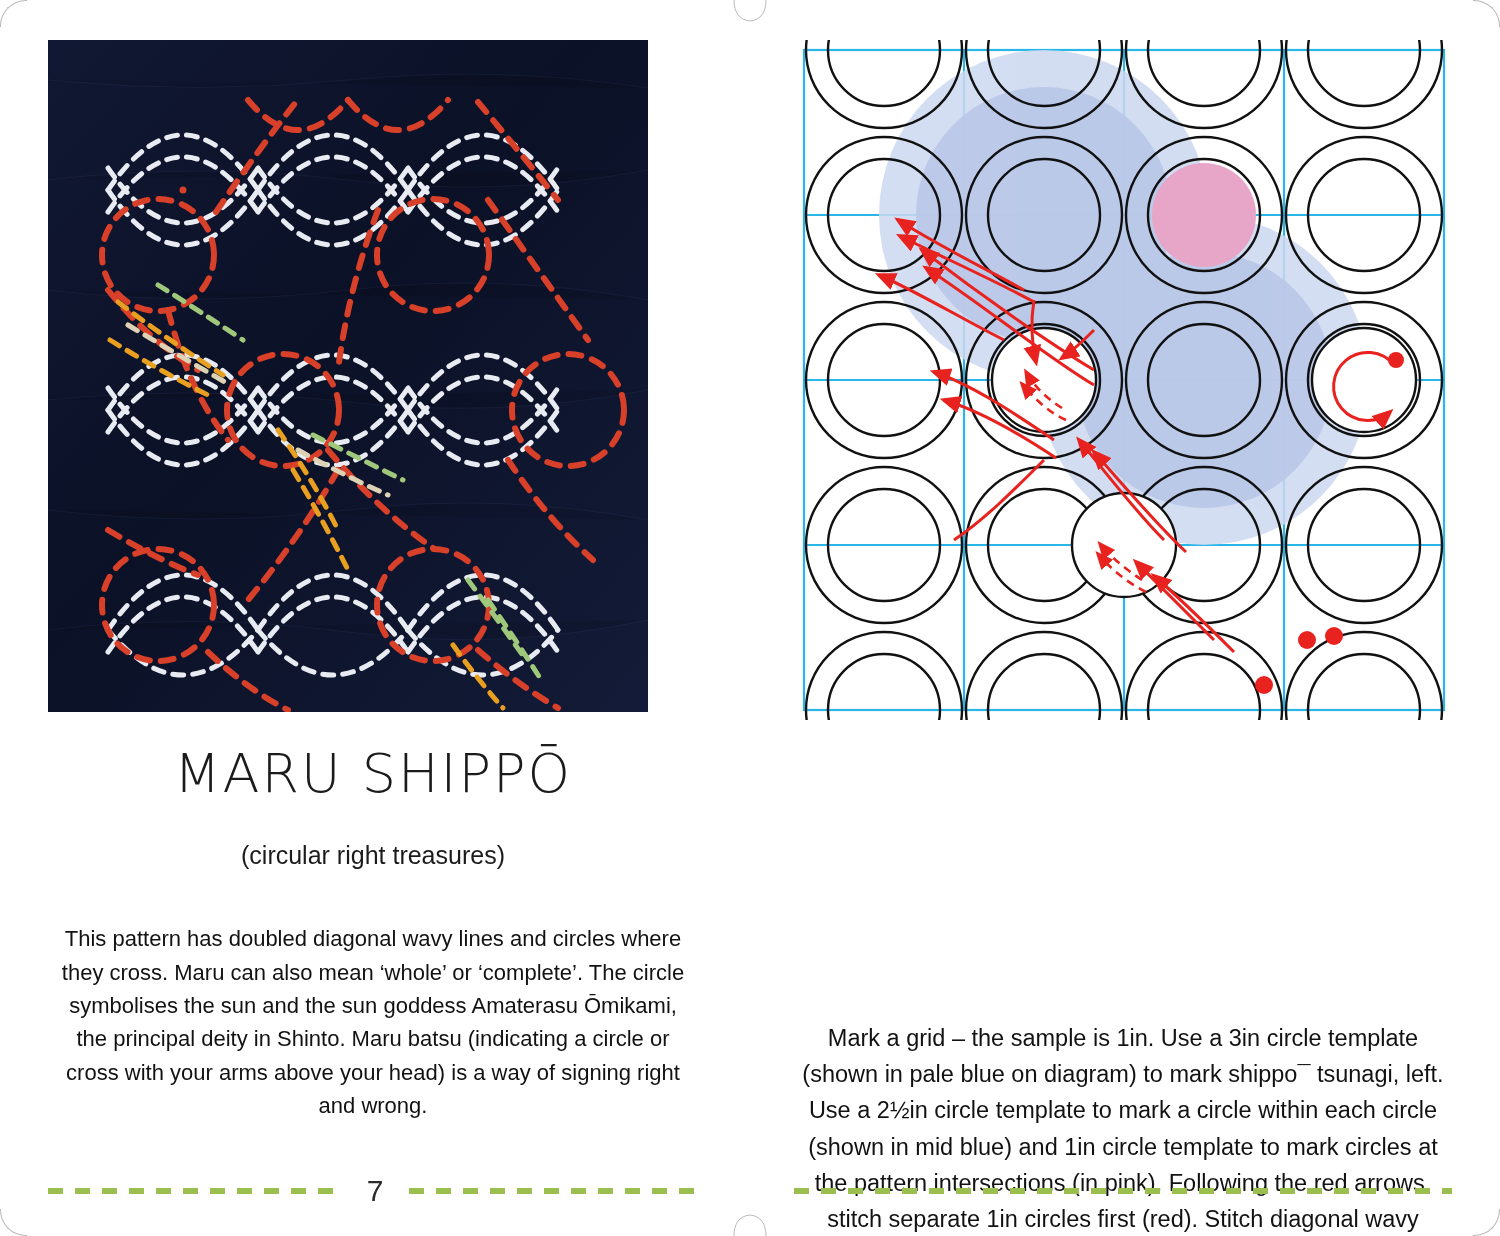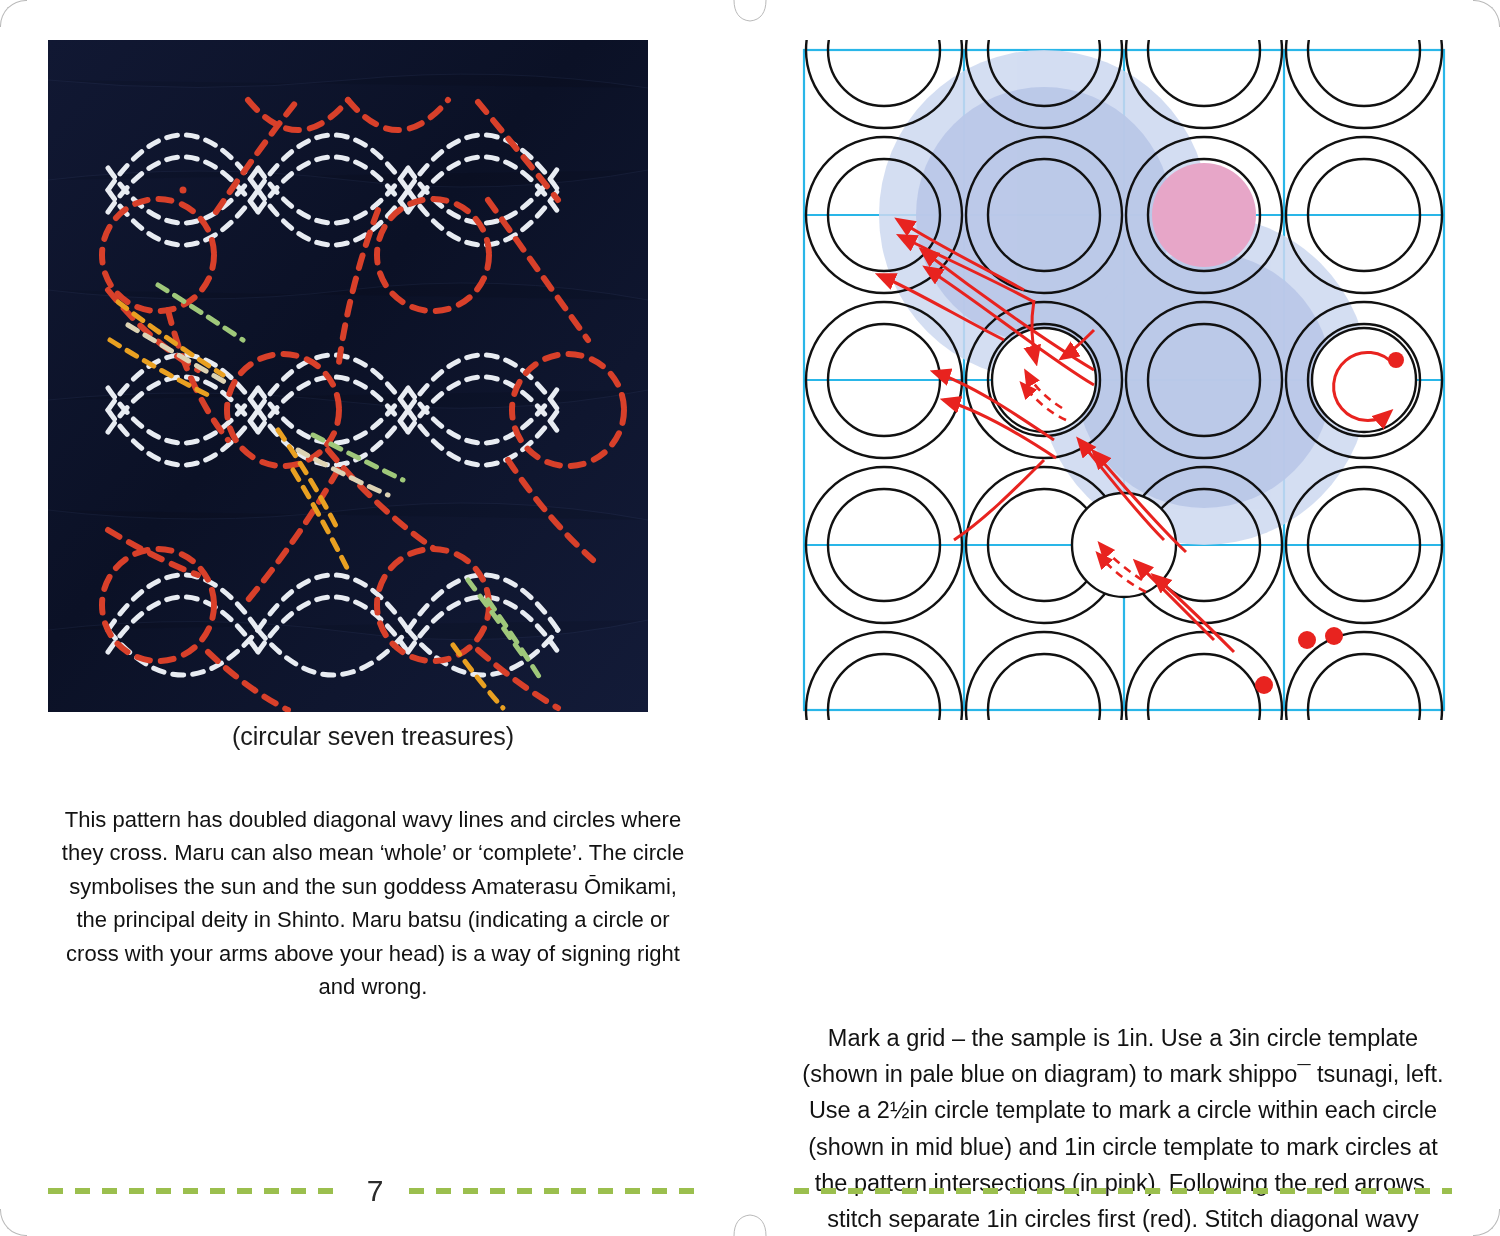--- a/index.html
+++ b/index.html
@@ -250,21 +250,22 @@
           </g>
 
           <g stroke="#ddd3b4" stroke-width="5" stroke-dasharray="11 9">
             <path d="M80 285 Q130 315 182 345"></path>
             <path d="M250 410 Q295 435 340 455"></path>
           </g>
         </g>
       </svg>
     </div>
 
-    <div class="subtitle">(circular seven treasures)</div>
+    <h1 class="title">MARU SHIPPŌ</h1>
+    <div class="subtitle">(circular right treasures)</div>
     <p class="body-text">This pattern has doubled diagonal wavy lines and circles where they cross. Maru can also mean ‘whole’ or ‘complete’. The circle symbolises the sun and the sun goddess Amaterasu Ōmikami, the principal deity in Shinto. Maru batsu (indicating a circle or cross with your arms above your head) is a way of signing right and wrong.</p>
 
     <div class="footer">
       <div class="dash-rule"></div>
       <div class="page-number">7</div>
       <div class="dash-rule"></div>
     </div>
 
     <div class="corner tl"></div>
     <div class="corner bl"></div>

